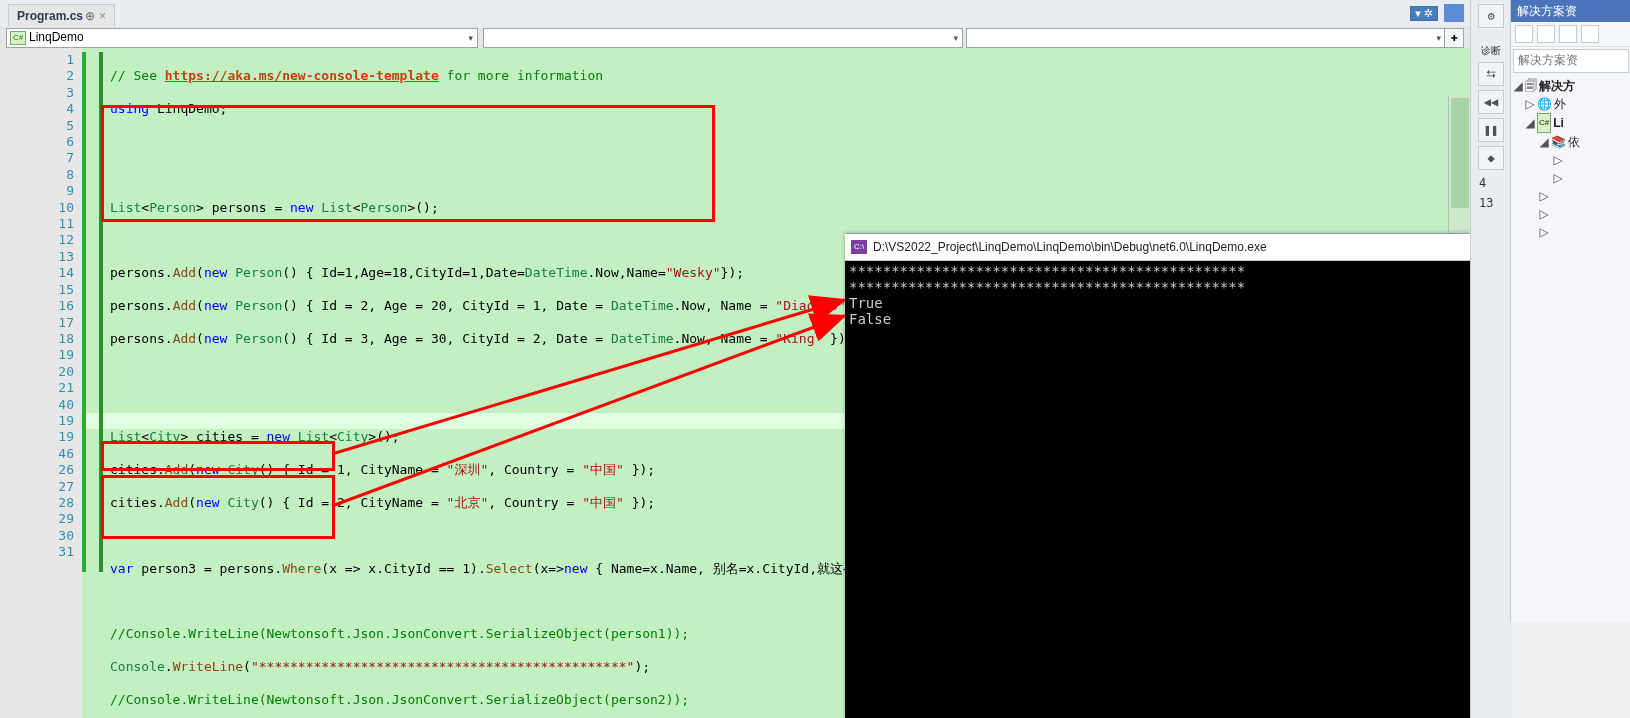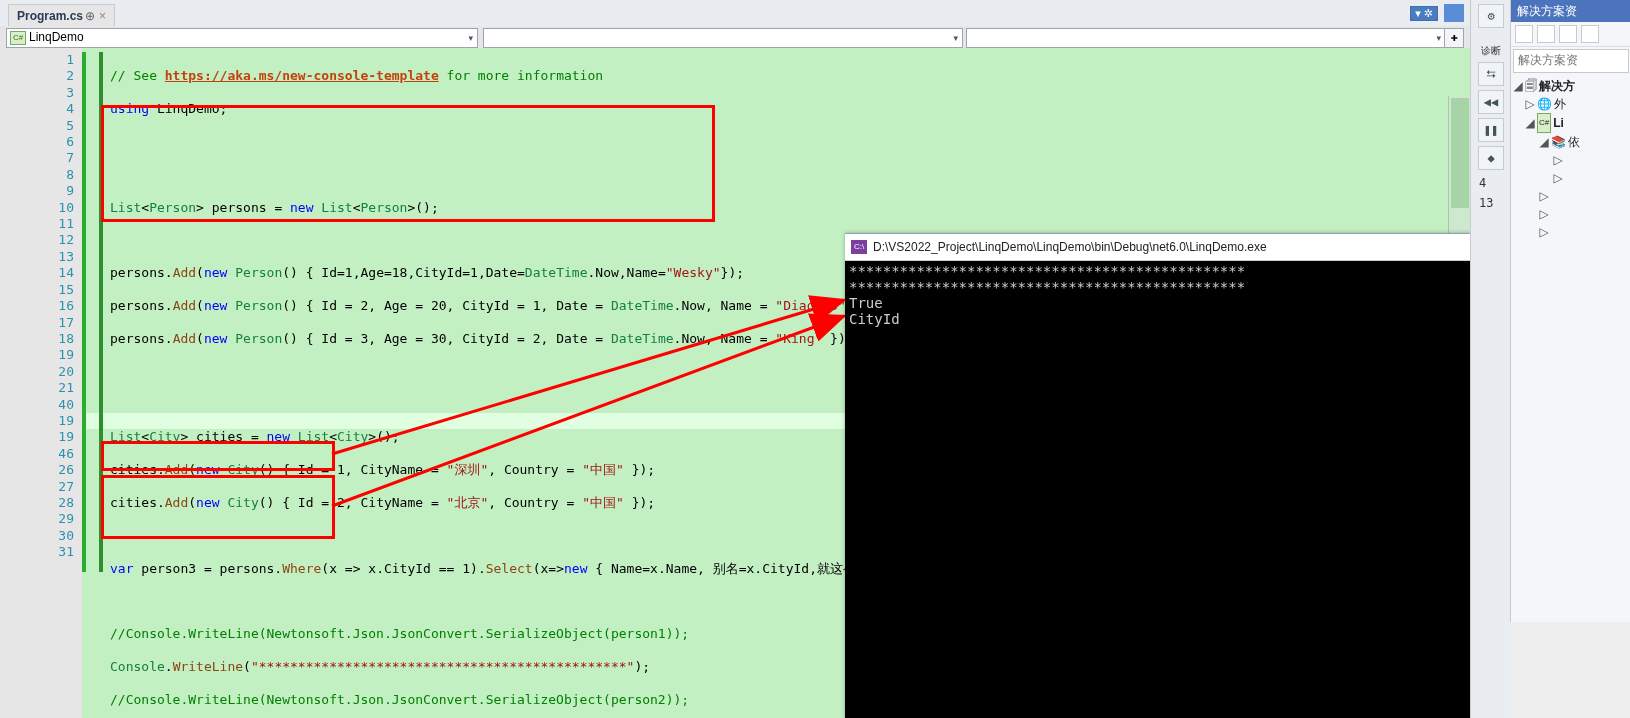--- a/index.html
+++ b/index.html
@@ -173,21 +173,21 @@
   </svg>
 
   <div class="cwnd">
     <div class="title">
       <span class="icon">C:\</span>
       <span>D:\VS2022_Project\LinqDemo\LinqDemo\bin\Debug\net6.0\LinqDemo.exe</span>
     </div>
     <div class="out"><span>***********************************************</span>
 <span>***********************************************</span>
 <span>True</span>
-<span>CityId</span></div>
+<span>False</span></div>
   </div>
 
   <div class="rcol">
     <div class="btn">⚙</div>
     <div class="lbl">诊断</div>
     <div class="btn">⮀</div>
     <div class="btn">◀◀</div>
     <div class="btn">❚❚</div>
     <div class="btn">◆</div>
     <div class="num">4</div>

